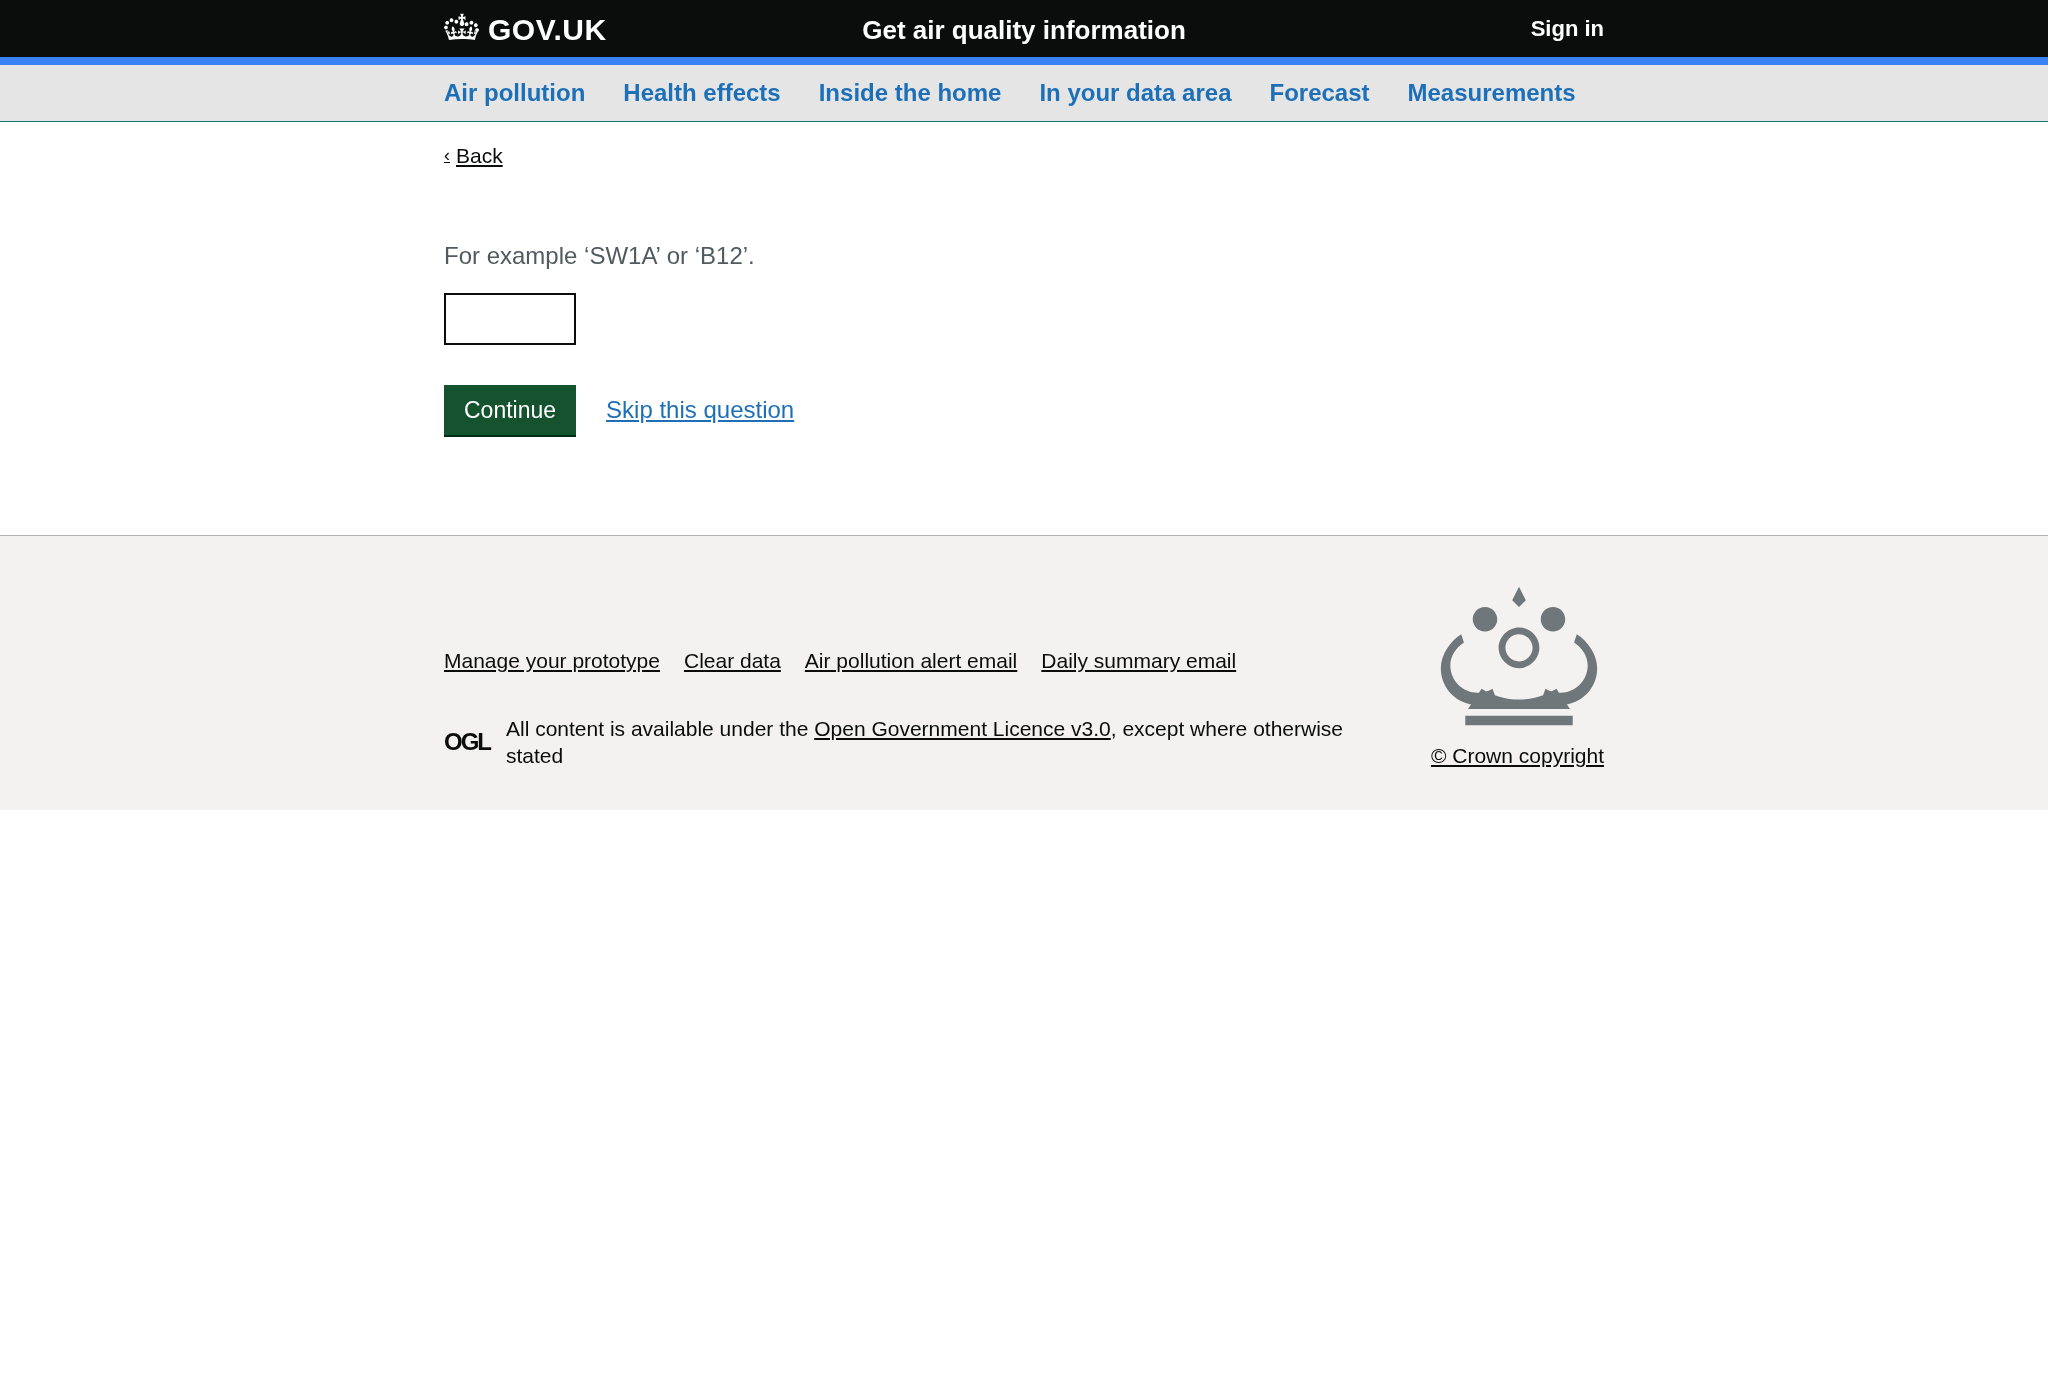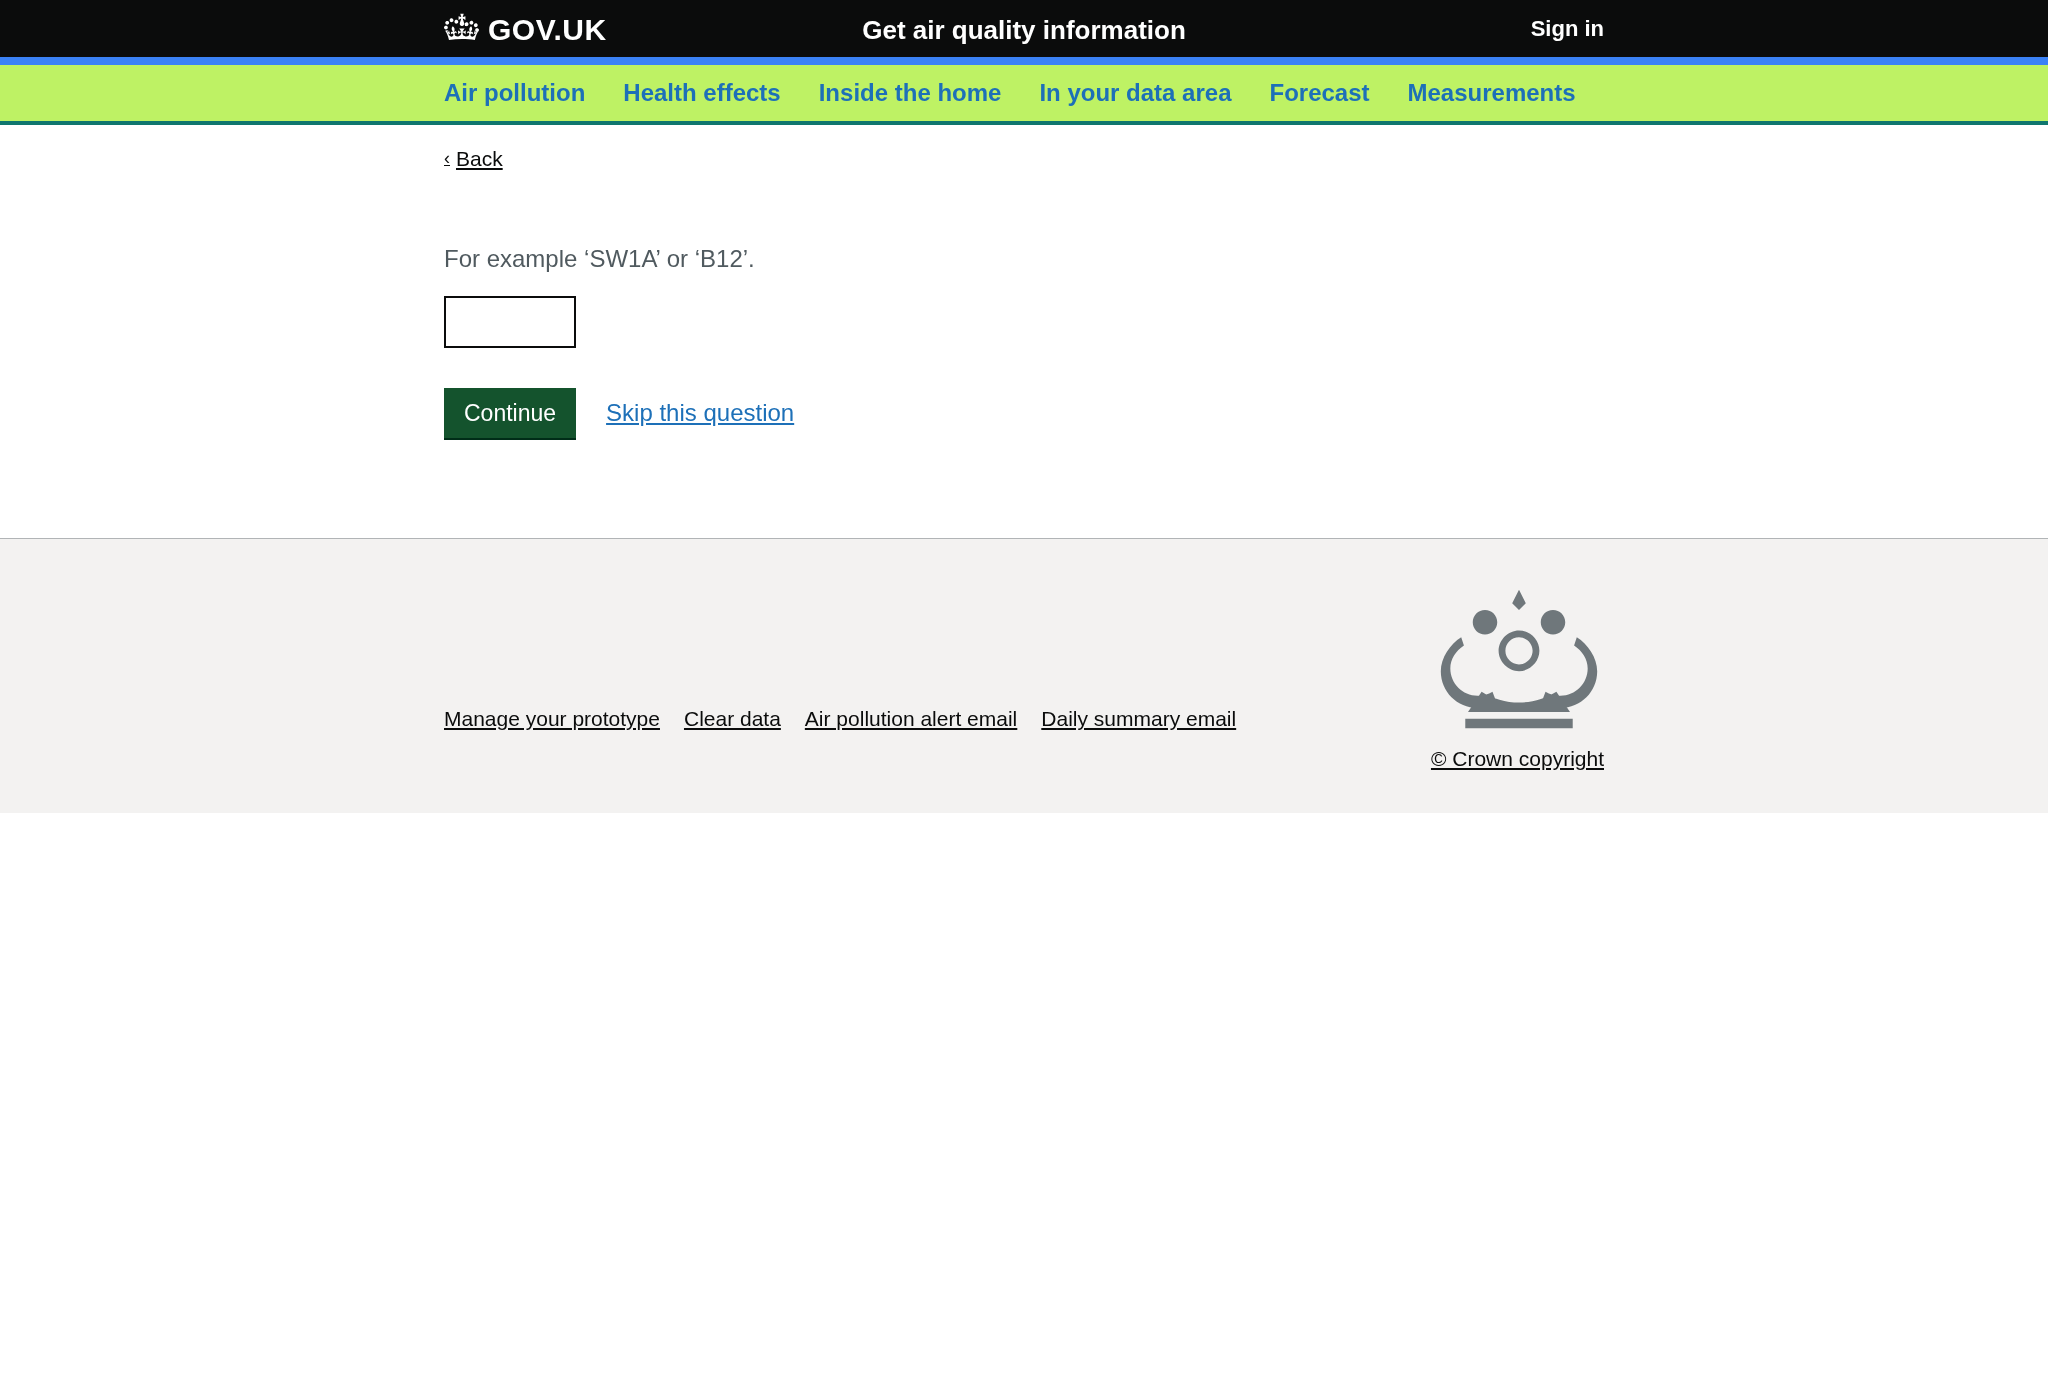--- a/index.html
+++ b/index.html
@@ -45,22 +45,22 @@
 }
 .govuk-header__signin {
   font-size: 22px;
   font-weight: 700;
   color: #fff;
   text-decoration: none;
   cursor: pointer;
 }
 .govuk-header__row { position: relative; }
 .govuk-nav {
-  background: #bef264;
-  border-bottom: 4px solid #0f766e;
+  background: #e5e5e5;
+  border-bottom: 1px solid #0f766e;
 }
 .govuk-nav__list {
   display: flex;
   list-style: none;
   gap: 38px;
   padding: 12px 0;
 }
 .govuk-nav__link {
   color: #1d70b8;
   font-size: 24px;
@@ -232,20 +232,26 @@
 
 <footer class="govuk-footer">
   <div class="govuk-width-container govuk-footer__container">
     <div class="govuk-footer__left">
       <ul class="govuk-footer__inline-list">
         <li><a class="govuk-footer__link">Manage your prototype</a></li>
         <li><a class="govuk-footer__link">Clear data</a></li>
         <li><a class="govuk-footer__link">Air pollution alert email</a></li>
         <li><a class="govuk-footer__link">Daily summary email</a></li>
       </ul>
+      <div class="govuk-footer__licence">
+        <span class="ogl-logo">OGL</span>
+        <span>
+          <span>All content is available under the </span><a>Open Government Licence v3.0</a><span>, except where otherwise stated</span>
+        </span>
+      </div>
     </div>
     <div class="govuk-footer__right">
       <div class="govuk-footer__crest coat-of-arms">
         <svg width="170" height="140" viewBox="0 0 125 102">
           <path d="M62.5 0l5 10-5 5-5-5 5-10zm-25 15c5 0 9 4 9 9s-4 9-9 9-9-4-9-9 4-9 9-9zm50 0c5 0 9 4 9 9s-4 9-9 9-9-4-9-9 4-9 9-9zM20 35c-8 5-15 15-15 25 0 15 12 27 27 27 5 0 10-1 14-4l-3-8c-3 2-7 3-11 3-11 0-20-9-20-20 0-7 4-13 10-17l-2-6zm85 0l-2 6c6 4 10 10 10 17 0 11-9 20-20 20-4 0-8-1-11-3l-3 8c4 3 9 4 14 4 15 0 27-12 27-27 0-10-7-20-15-25zm-42.5-5c-8 0-15 7-15 15s7 15 15 15 15-7 15-15-7-15-15-15zm0 5c5.5 0 10 4.5 10 10s-4.5 10-10 10-10-4.5-10-10 4.5-10 10-10zM35 75l-10 15h75l-10-15c-8 5-18 8-27.5 8S43 80 35 75zm-12 20v7h79v-7H23z"></path>
         </svg>
       </div>
       <a class="govuk-footer__copyright">© Crown copyright</a>
     </div>
   </div>

